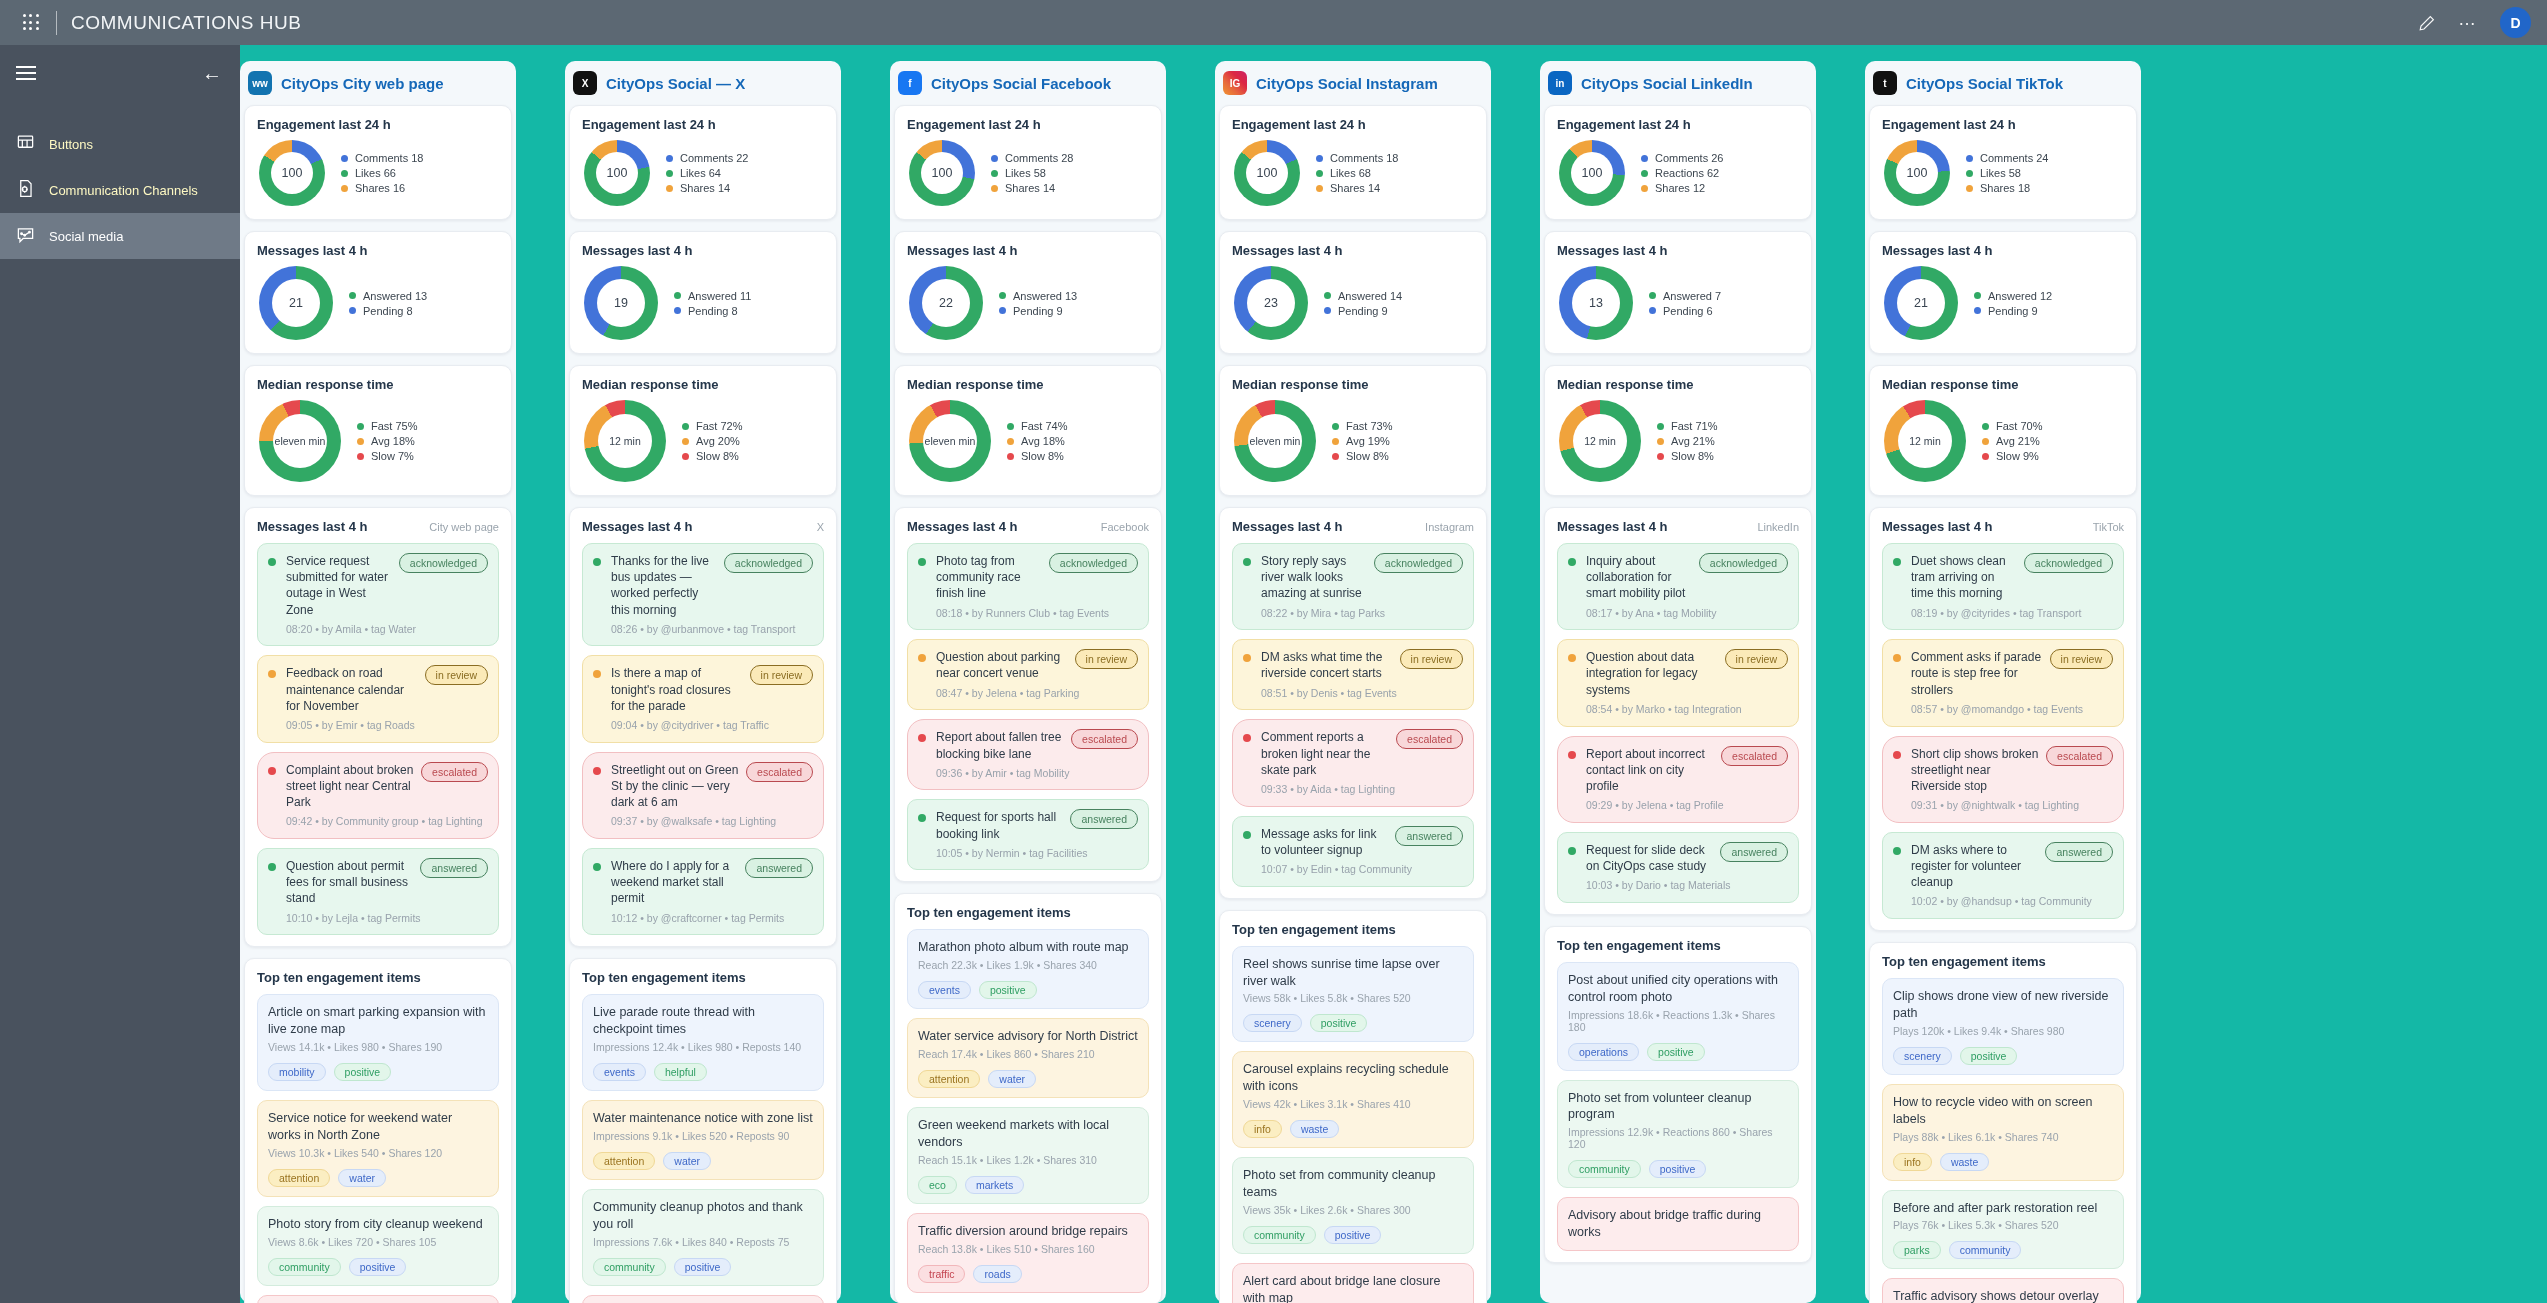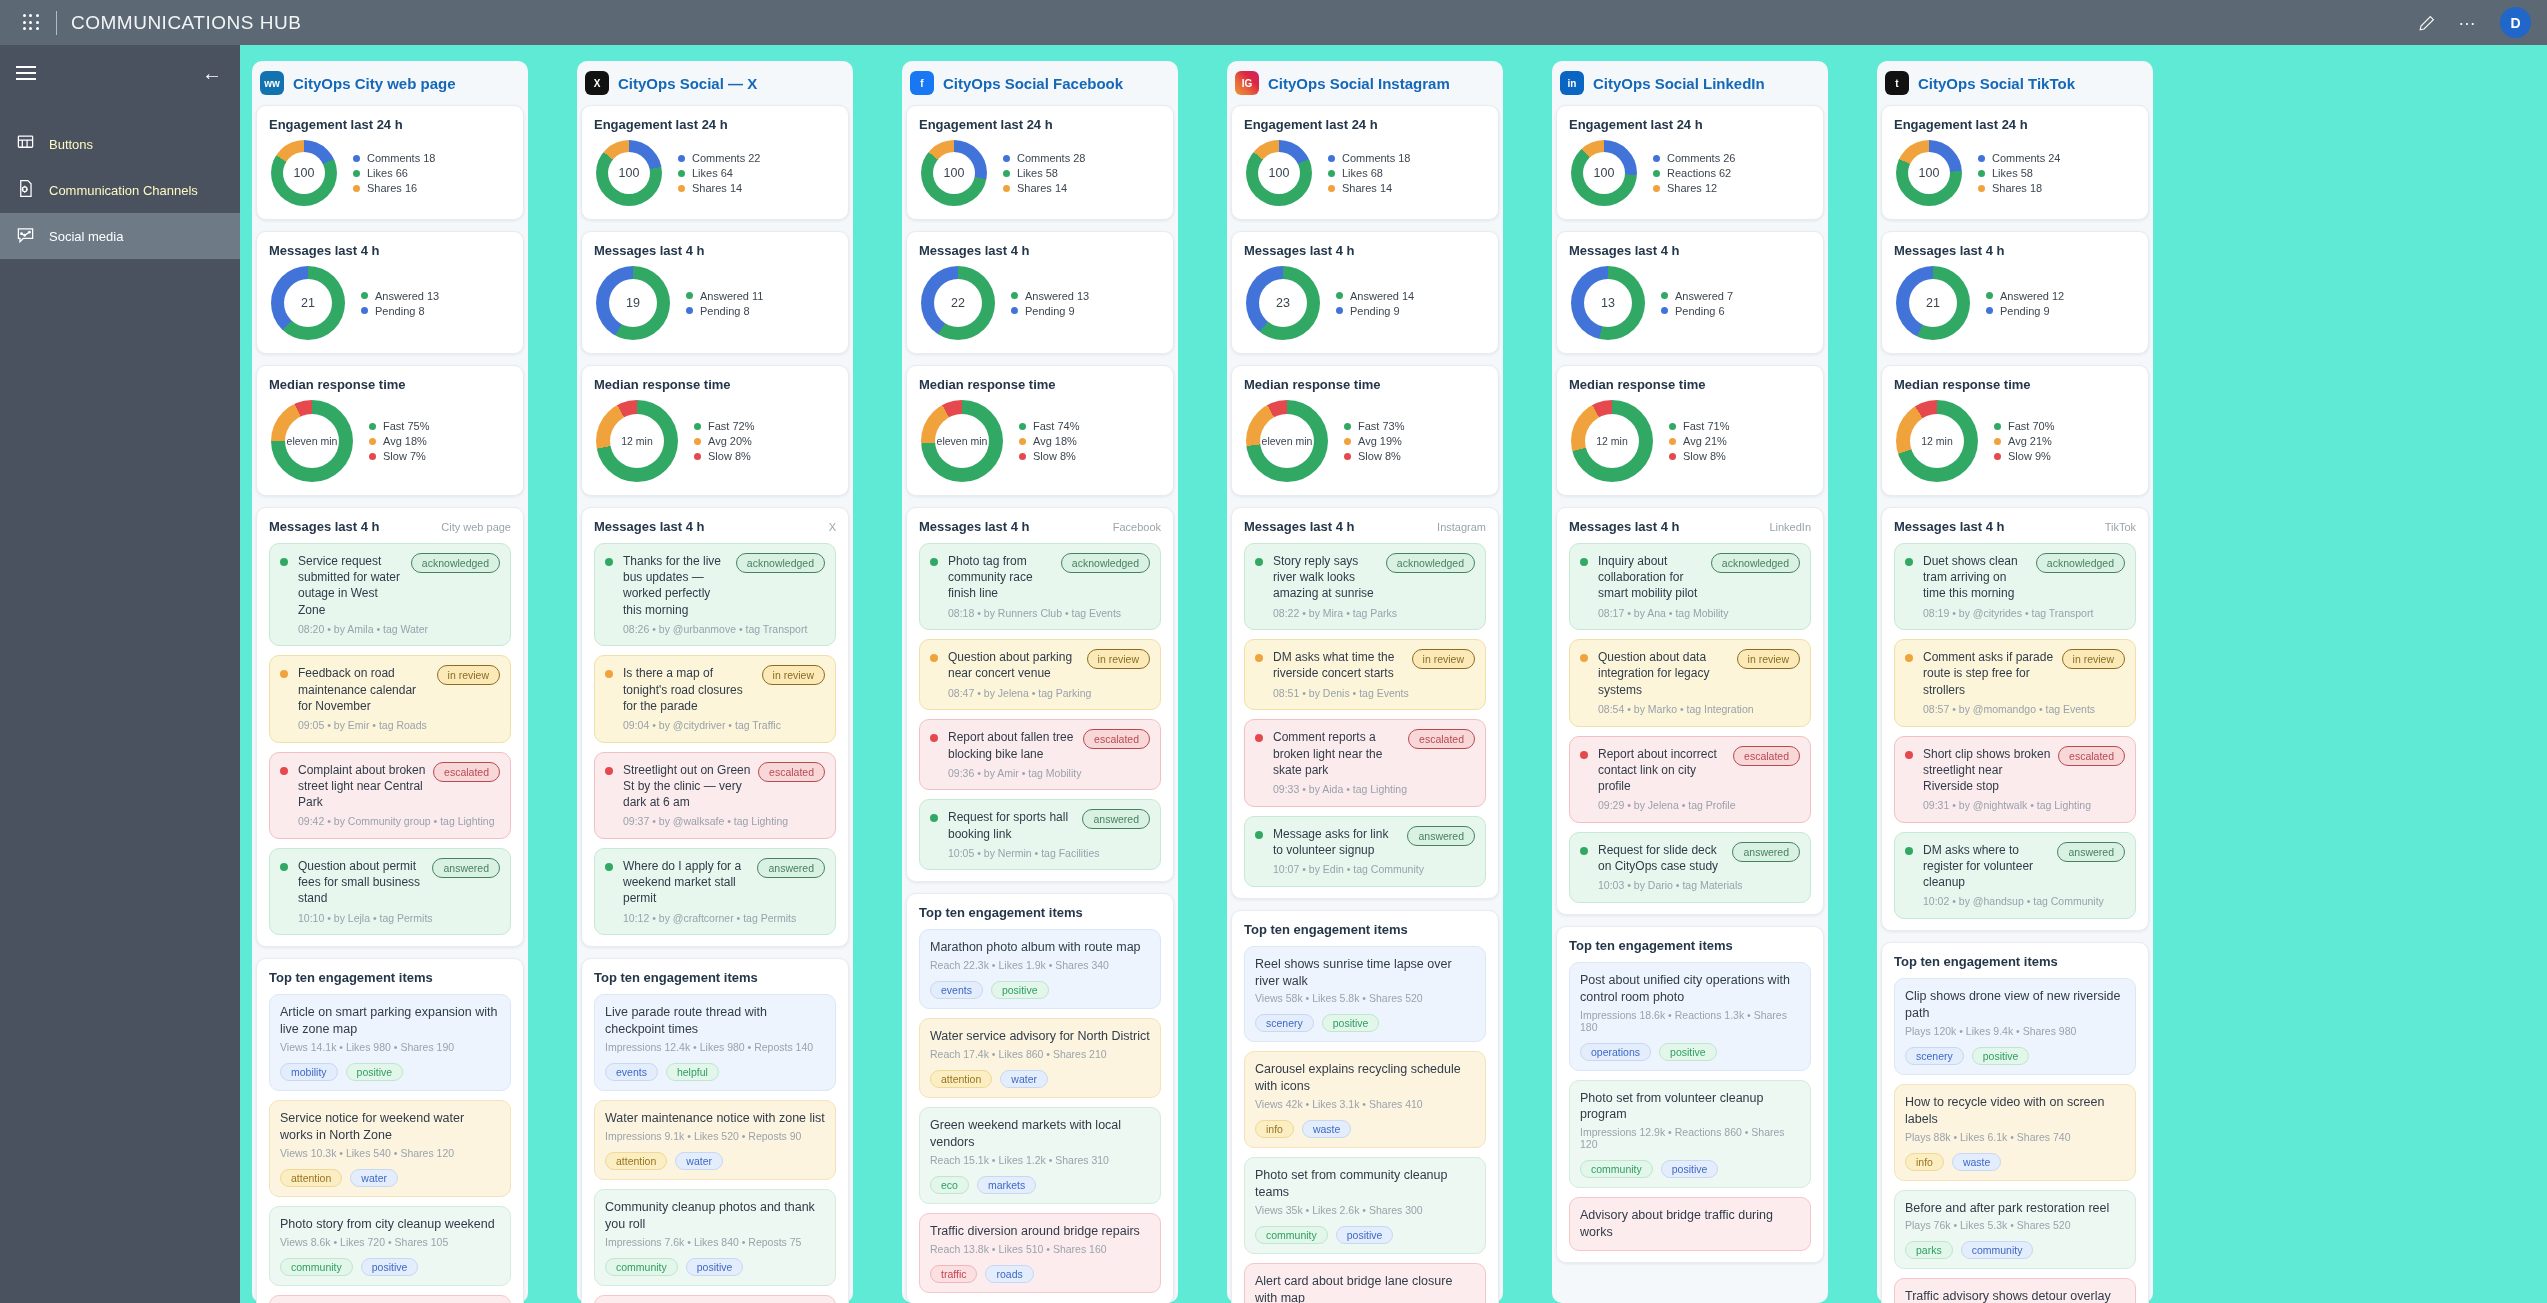--- a/index.html
+++ b/index.html
@@ -29,21 +29,21 @@
   .hamburger { width:20px; cursor:pointer; }
   .hamburger i { display:block; height:2px; background:#fff; margin:4px 0; }
   .backarrow { font-size:20px; color:#fff; cursor:pointer; line-height:1; }
   .sb-items { margin-top:26px; }
   .sb-item { height:46px; display:flex; align-items:center; gap:14px; padding:0 16px;
     font-size:13px; cursor:pointer; color:#fef9c3; }
   .sb-item.sel { background:#6f7a87; color:#fff; }
   .sb-item svg { flex:none; }
 
   
-  .board { flex:1; background:#5eead4; padding:16px 0 0 12px; display:flex; gap:49px;
+  .board { flex:1; background:#14b8a6; padding:16px 0 0 0; display:flex; gap:49px;
     overflow:hidden; }
   .col { width:276px; flex:none; background:#f4f8fb; border-radius:10px; padding:4px 4px 0 4px; }
   .col-head { display:flex; align-items:center; gap:9px; padding:6px 4px 10px 4px; }
   .chan-icon { width:24px; height:24px; border-radius:6px; color:#fff; font-size:10px;
     font-weight:700; display:flex; align-items:center; justify-content:center; flex:none; }
   .chan-title { font-size:15px; font-weight:700; color:#1568b8; }
 
   .card { background:#fff; border:1px solid #e8ecf1; border-radius:10px;
     box-shadow:0 1px 3px rgba(20,30,50,.08); padding:11px 12px; margin-bottom:11px; }
   .card-title-row { display:flex; align-items:baseline; justify-content:space-between; }
@@ -61,21 +61,21 @@
 
   .msg { border:1px solid; border-radius:10px; padding:9px 10px; margin-top:9px;
     display:grid; grid-template-columns:12px 1fr auto; column-gap:6px; }
   .msg .mdot { width:8px; height:8px; border-radius:50%; margin-top:5px; grid-column:1; }
   .msg .mtxt { grid-column:2; font-size:12px; color:#2f3c49; line-height:1.35; }
   .msg .badge { grid-column:3; align-self:start; font-size:10.5px; padding:3px 10px;
     border-radius:999px; border:1px solid; white-space:nowrap; }
   .msg .mmeta { grid-column:2 / 4; font-size:10.5px; color:#98a2ac; margin-top:4px; line-height:1.4; }
   .st-green { background:#e7f7ee; border-color:#c6e9d3; }
   .st-yellow { background:#fdf5da; border-color:#f1dfa6; }
-  .st-red { background:#fcebec; border-color:#f2bfc2; }
+  .st-red { background:#fcebec; border-color:#f2bfc2;border-radius:17px; }
   .b-green { background:#d9f1e2; border-color:#b5e2c8; color:#47825f; }
   .b-yellow { background:#fbeab8; border-color:#eed9a0; color:#8a6d22; }
   .b-red { background:#f8d7d9; border-color:#edb7ba; color:#b9494f; }
 
   .ti { border:1px solid; border-radius:10px; padding:9px 10px; margin-top:9px; }
   .ti-title { font-size:12.5px; color:#2f3c49; line-height:1.35; }
   .ti-meta { font-size:10.5px; color:#99a3ad; margin-top:3px; }
   .chips { display:flex; gap:8px; margin-top:10px; flex-wrap:wrap; }
   .chip { font-size:10.5px; padding:2px 10px; border-radius:999px; border:1px solid; }
   .chip-blue { background:#e4edfb; border-color:#c7d8f4; color:#3e68c8; }

